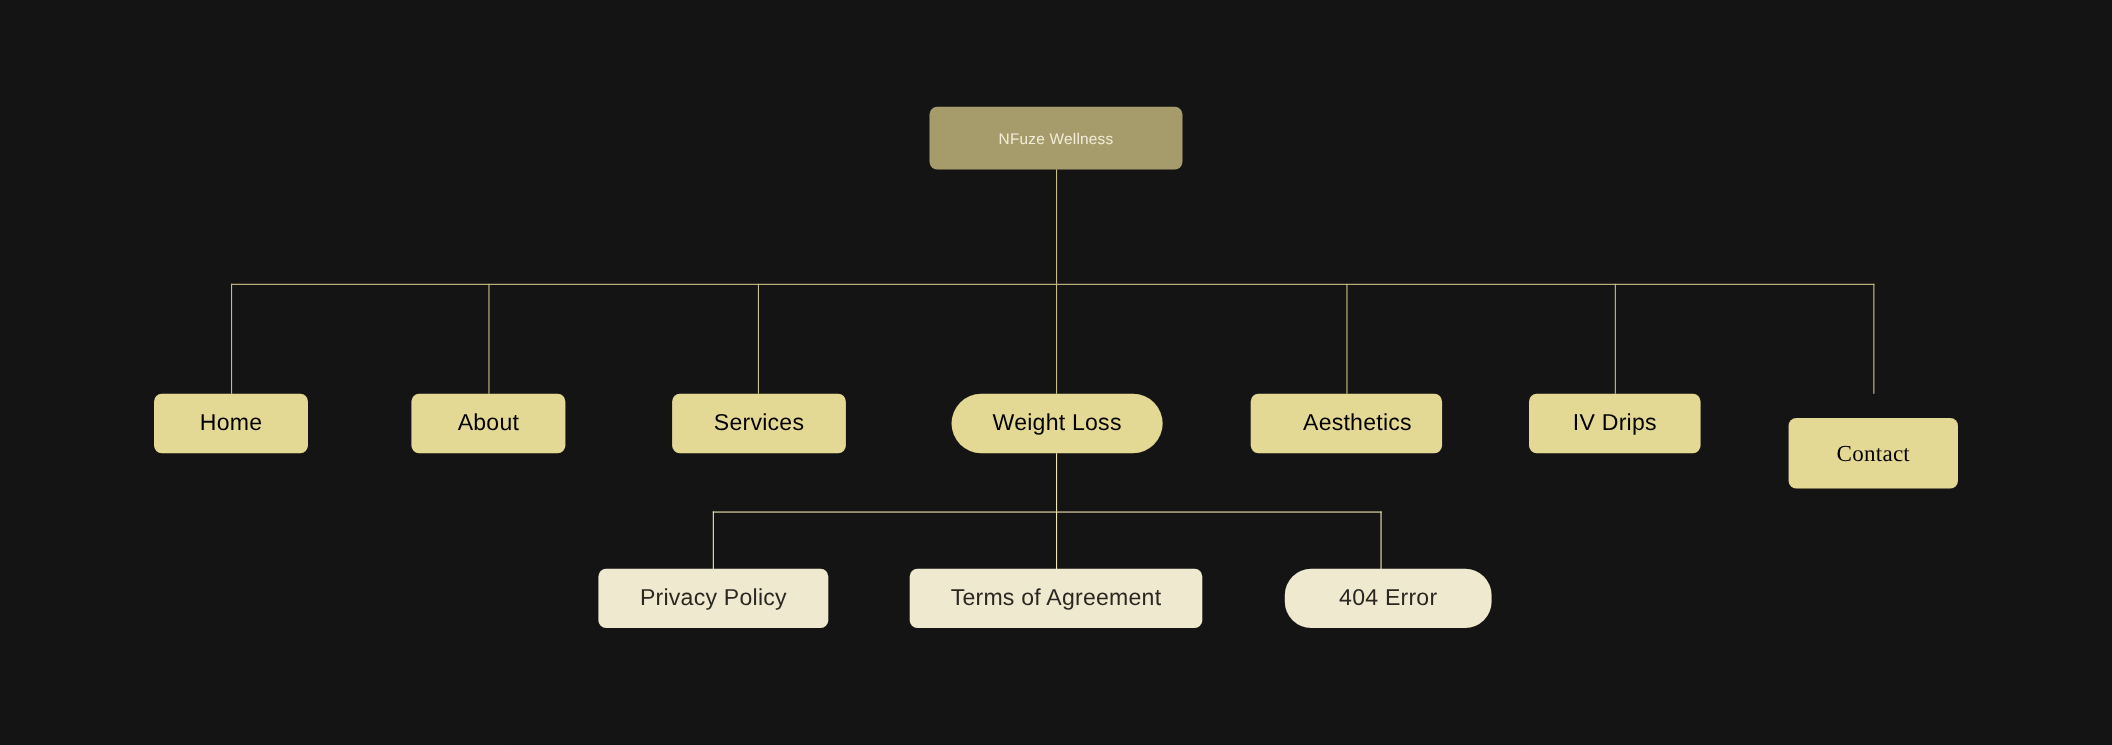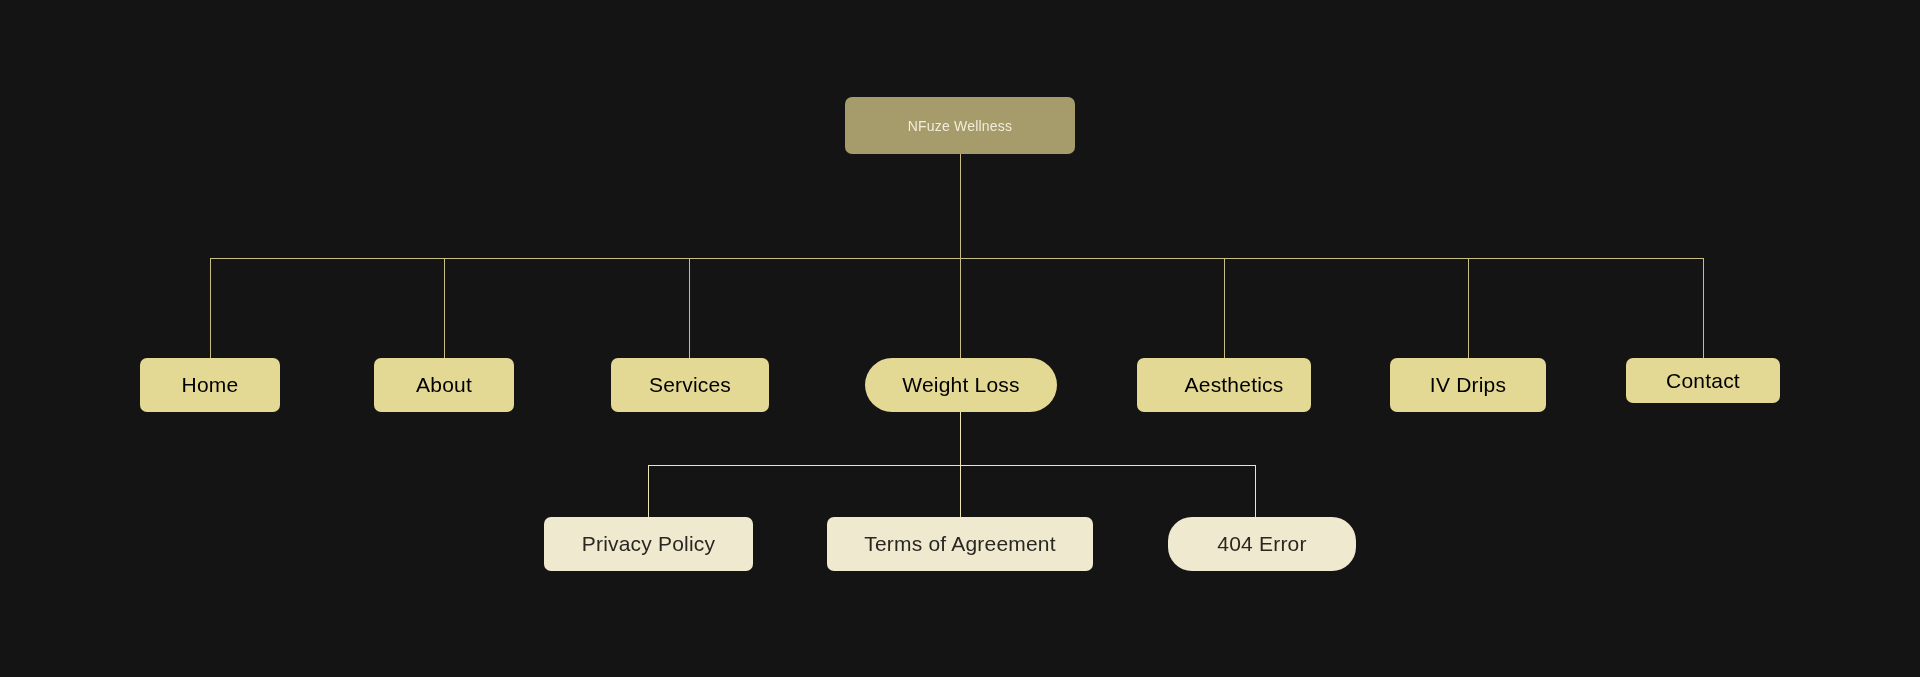--- a/index.html
+++ b/index.html
@@ -94,21 +94,21 @@
   </div>
 
   <div class="node node-l2" style="left:1137px; top:358px; width:174px; height:54px;padding-left:20px;">
     <span>Aesthetics</span>
   </div>
 
   <div class="node node-l2" style="left:1390px; top:358px; width:156px; height:54px;">
     <span>IV Drips</span>
   </div>
 
-  <div class="node node-l2" style="left:1626px; top:358px; width:154px; height:45px;">
+  <div class="node node-l2" style="left:1626px; top:380px; width:154px; height:64px;font-family:Liberation Serif, serif;">
     <span>Contact</span>
   </div>
 
   <div class="edge v l3" style="left:960px; top:412px; height:53px;"></div>
 
   <div class="edge h l3" style="left:648px; top:465px; width:608px;"></div>
 
   <div class="edge v l3" style="left:648px; top:465px; height:94px;"></div>
   <div class="edge v l3" style="left:960px; top:465px; height:94px;"></div>
   <div class="edge v l3" style="left:1255px; top:465px; height:94px;"></div>

